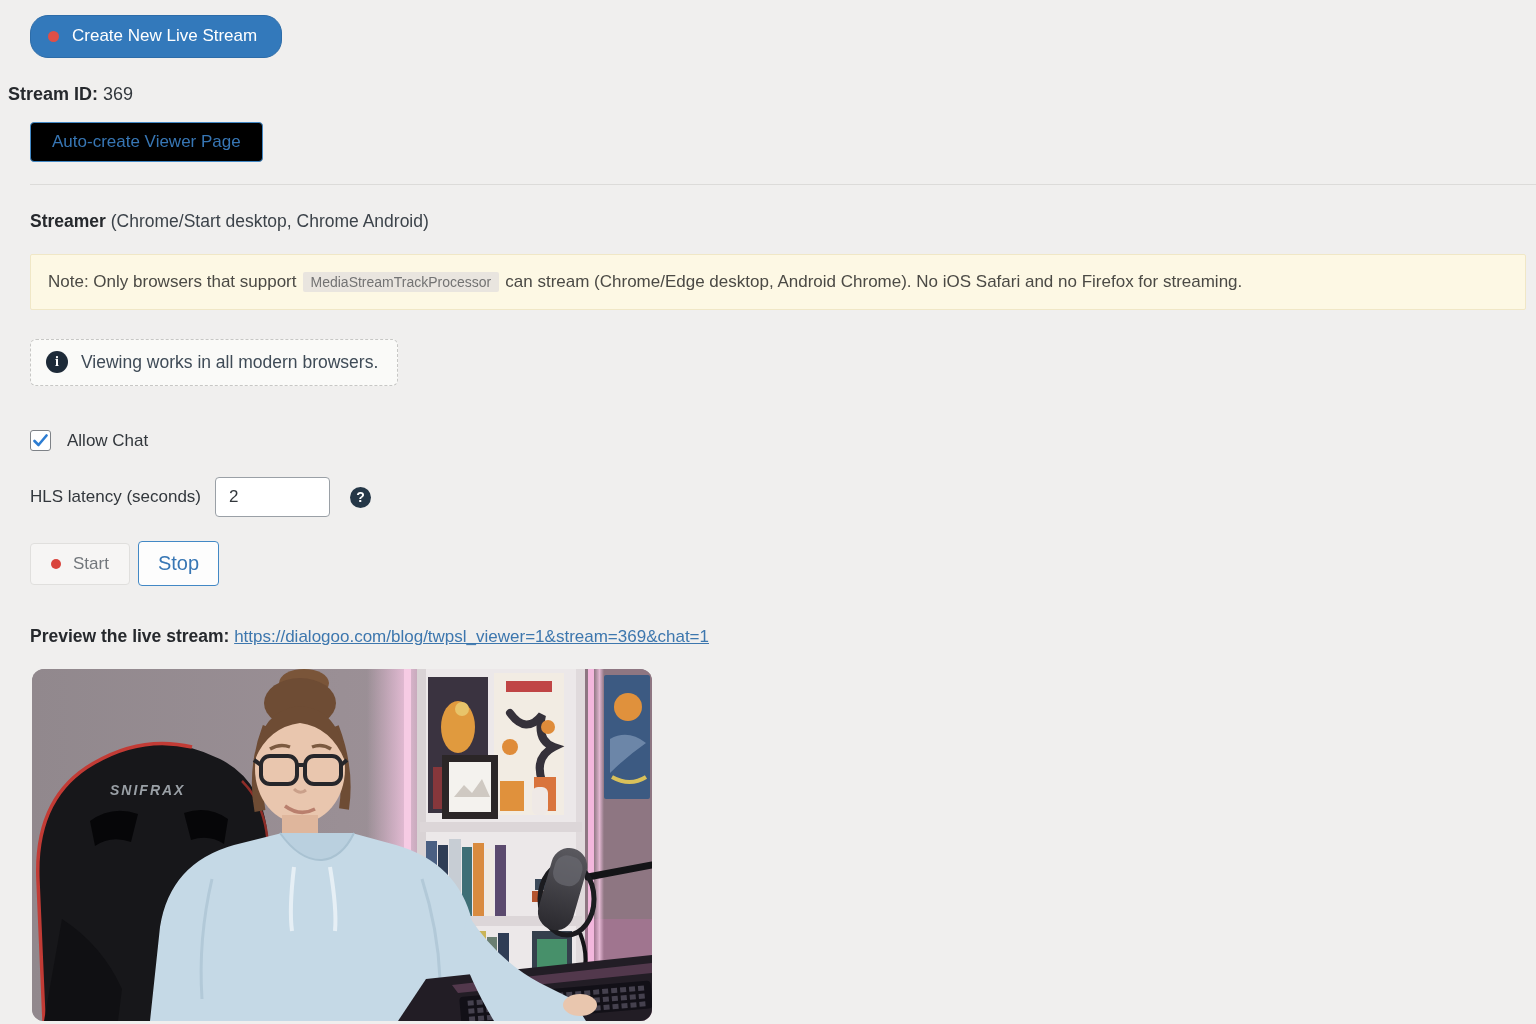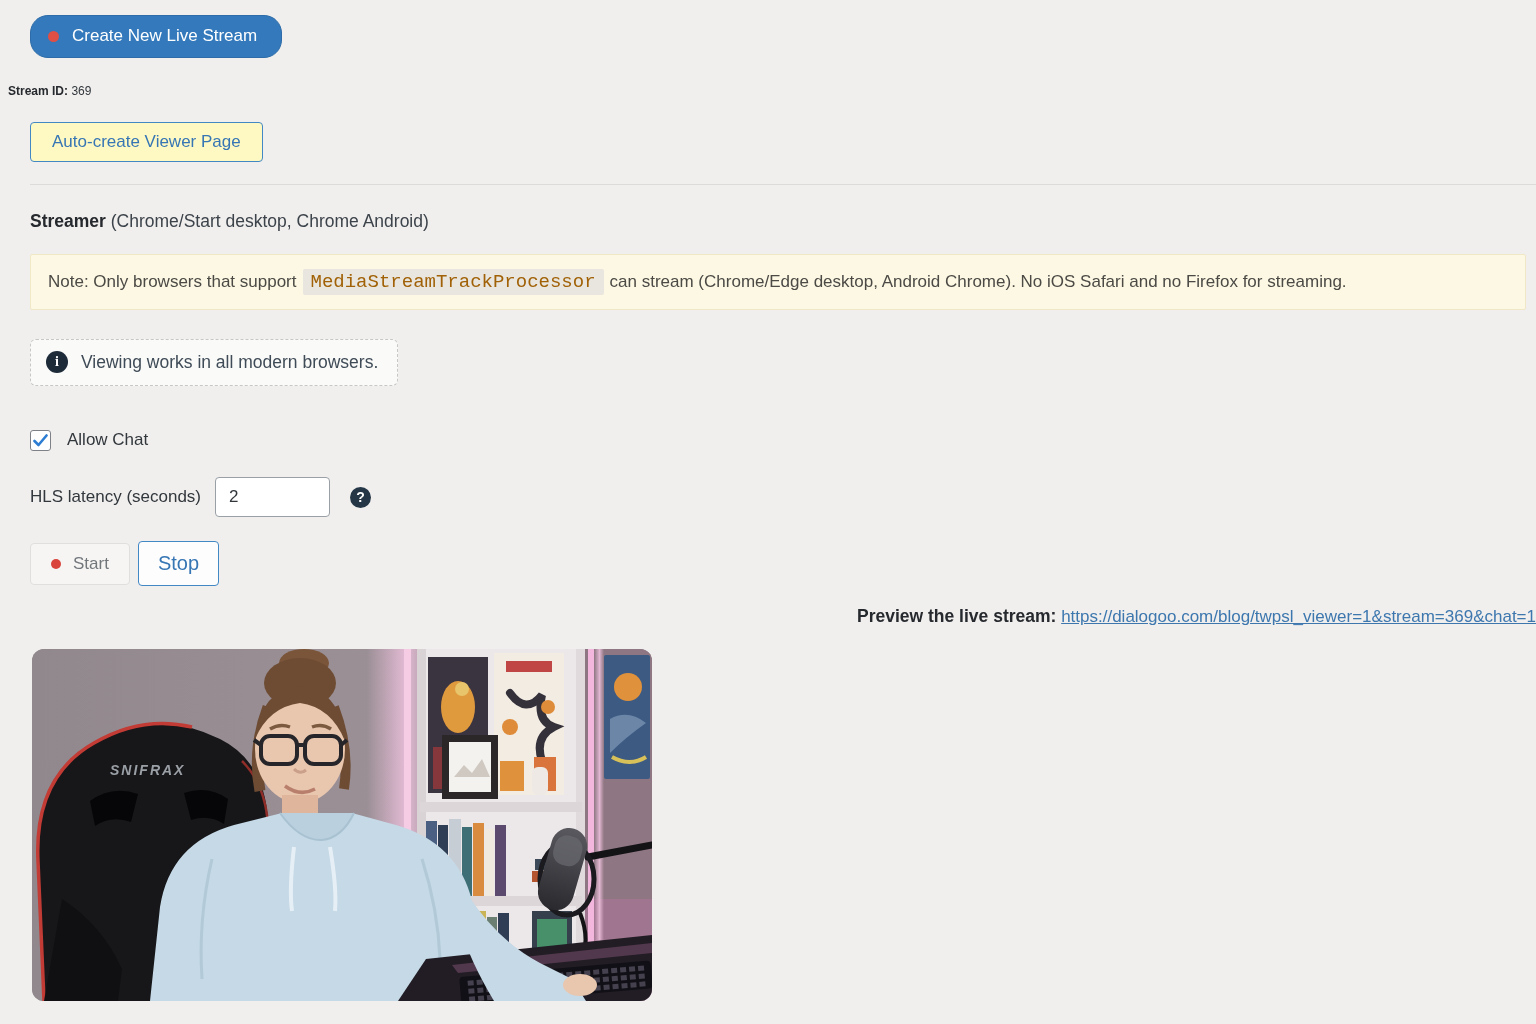--- a/index.html
+++ b/index.html
@@ -15,58 +15,58 @@
   
   .btn-primary {
     margin-top:15px;
     display:inline-flex; align-items:center; gap:13px;
     background:#3379bb; border:1px solid #2d6ca8; border-radius:18px;
     color:#fff; font-size:17px; padding:10px 24px 11px 17px;
     cursor:pointer;
   }
   .dot-red { width:11px; height:11px; border-radius:50%; background:#e04f46; display:inline-block; }
 
-  .stream-id { margin-top:26px; font-size:12px; color:#32373c;margin-left:8px; }
+  .stream-id { margin-top:26px; font-size:18px; color:#32373c;margin-left:8px; }
   .stream-id b { color:#26292d; }
 
   .btn-outline-lg {
-    margin-top:24px; display:inline-block;
-    background:#fef9c3; border:1px solid #4288c5; border-radius:4px;
+    margin-top:17px; display:inline-block;
+    background:#000000; border:1px solid #4288c5; border-radius:4px;
     color:#3776b4; font-size:17px; padding:9px 21px; cursor:pointer;
   }
 
   .divider { margin-top:22px; border:0; border-top:1px solid #dcdbd9; width:calc(100% - 30px); margin-left:30px; }
 
   .section-heading { margin-top:26px; font-size:17.5px; color:#3c434a; }
   .section-heading b { color:#26292d; }
 
   .note {
     margin-top:22px; margin-right:10px;
     background:#fdf8e4; border:1px solid #f0e7c6; border-radius:2px;
     padding:15px 17px; font-size:17px; color:#4b4a45; line-height:24px;
   }
   .note code {
-    font-family:Liberation Mono, monospace;
-    background:#e9e5df; color:#a16207; padding:2px 8px; margin:0 6px;
-    font-size:19px; border-radius:2px;
+    font-family:Liberation Sans, sans-serif;
+    background:#e9e5df; color:#737373; padding:2px 8px; margin:0 6px;
+    font-size:14px; border-radius:2px;
   }
 
   .info-box {
     margin-top:29px; display:inline-flex; align-items:center; gap:13px;
     background:#fafaf8; border:1px dashed #c7c7c5; border-radius:6px;
     padding:11px 19px 12px 15px; font-size:17.5px; color:#3f4b57;
   }
   .circle-icon {
     width:22px; height:22px; border-radius:50%; background:#1d2a38;
     color:#fff; display:inline-flex; align-items:center; justify-content:center;
     font-size:14px; font-weight:bold; font-family:"Liberation Serif","DejaVu Serif",serif;
     flex:0 0 auto;
   }
 
-  .chat-row { margin-top:44px; display:flex; gap:16px; }
+  .chat-row { margin-top:44px; display:flex; align-items:center; gap:16px; }
   .checkbox {
     width:21px; height:21px; background:#fff; border:1px solid #7e8287; border-radius:3px;
     display:inline-flex; align-items:center; justify-content:center; cursor:pointer;
   }
 
   .hls-row { margin-top:26px; display:flex; align-items:center; gap:14px; }
   .hls-input {
     width:115px; height:40px; border:1px solid #9aa0a6; border-radius:4px;
     font-size:17px; padding:0 13px; color:#32373c; background:#fff;
     font-family:"Liberation Sans","DejaVu Sans",sans-serif;
@@ -83,21 +83,21 @@
     display:inline-flex; align-items:center; gap:12px;
     background:#f6f5f4; border:1px solid #e0dfdd; border-radius:4px;
     color:#72777c; font-size:17px; padding:10px 20px; cursor:pointer;
   }
   .btn-start .dot-red { width:10px; height:10px; background:#d9443c; }
   .btn-stop {
     background:#fdfdfd; border:1.5px solid #4288c5; border-radius:4px;
     color:#3776b4; font-size:20px; padding:10px 19px; cursor:pointer;
   }
 
-  .preview-line { margin-top:20px; font-size:17px;text-align:right; }
+  .preview-line { margin-top:40px; font-size:17px; }
   .preview-line b { color:#26292d; font-size:17.5px; }
   .preview-line a { color:#3d77ae; text-decoration:underline; }
 
   .photo {
     margin-top:22px; margin-left:32px; width:620px; height:352px;
     border-radius:12px; overflow:hidden; display:block; background:#968d92;text-decoration:underline;
   }
 </style>
 </head>
 <body>

